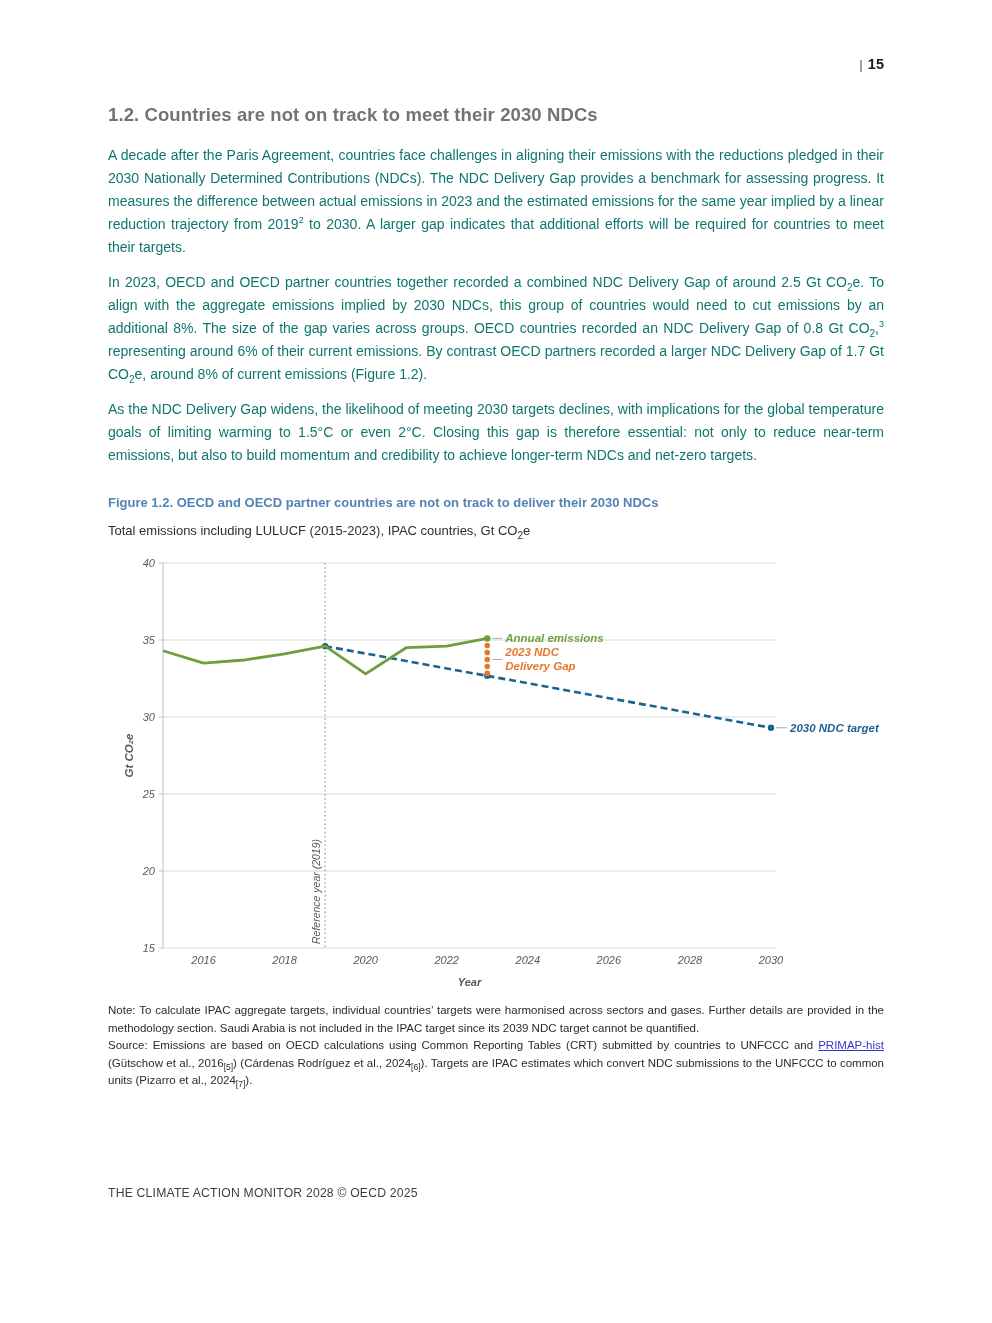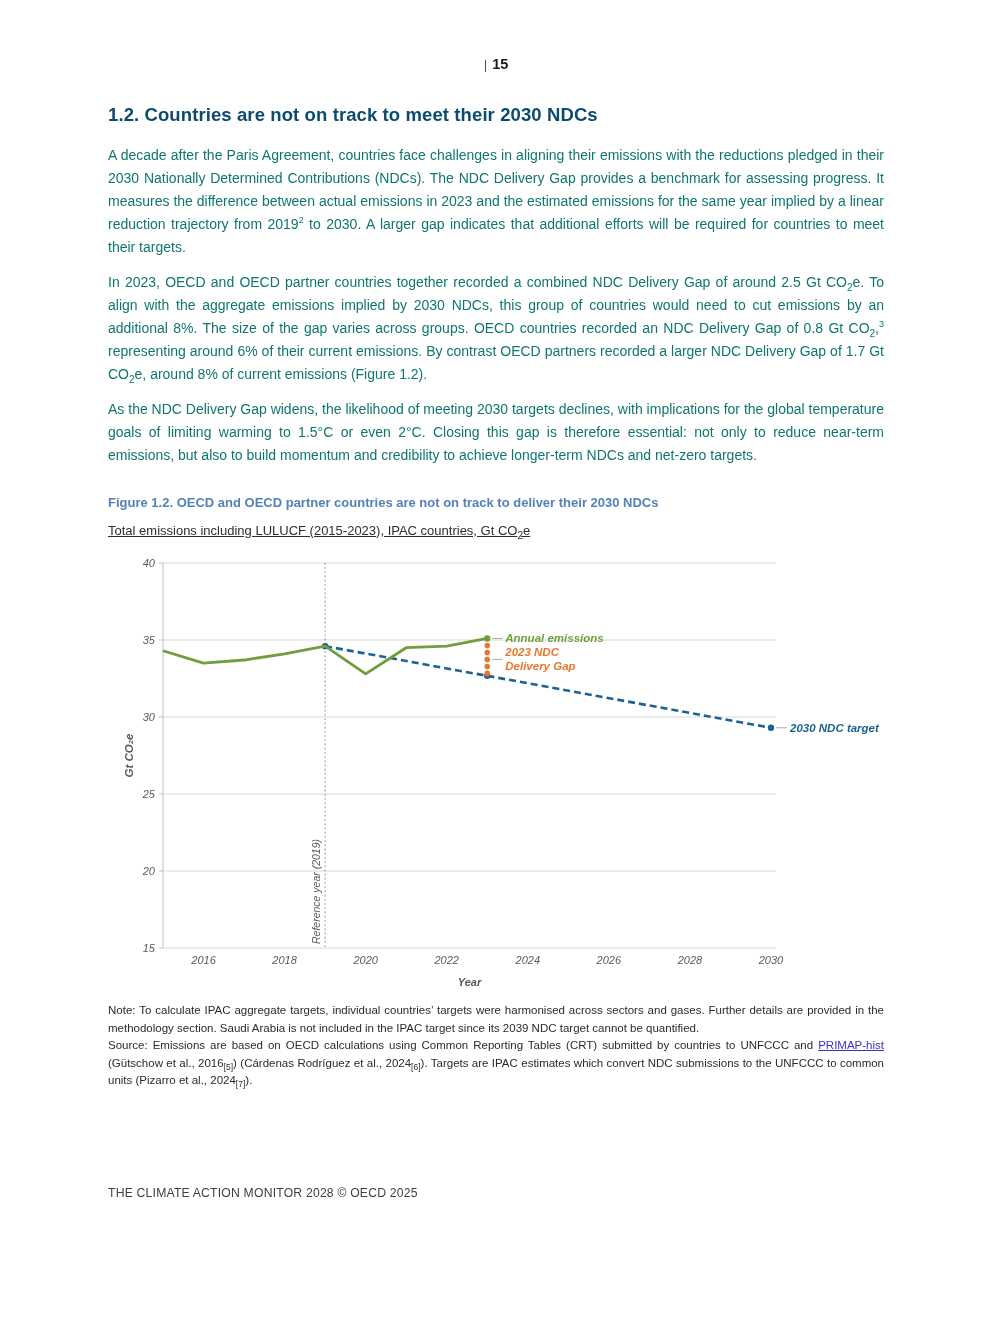--- a/index.html
+++ b/index.html
@@ -6,39 +6,39 @@
   html, body { background: #ffffff; }
   body {
     width: 992px; height: 1323px;
     font-family: "Liberation Sans", "DejaVu Sans", sans-serif;
     color: #3d3d3d;
     position: relative;
     overflow: hidden;
   }
   .page { padding: 56px 108px 0 108px; }
 
-  .pagenum-row { text-align: center; font-size: 13.5px; color: #6e6e6e; height: 20px; }
+  .pagenum-row { text-align: right; font-size: 13.5px; color: #6e6e6e; height: 20px; }
   .pagenum-row .bar { font-weight: 400; margin-right: 5px; color: #555; }
   .pagenum-row .num { font-weight: 700; font-size: 14.5px; color: #1a1a1a; }
 
   .section-title {
     margin-top: 28px;
-    color: #0c4a6e;
+    color: #737373;
     font-size: 18.5px;
     font-weight: 700;
     letter-spacing: 0.1px;
   }
   p.body { font-size: 14px; line-height: 23px; text-align: justify; margin-top: 12px; color: #0f766e; }
   p.body.first { margin-top: 18px; }
   sup { font-size: 9px; vertical-align: super; line-height: 0; }
   sub { font-size: 10px; vertical-align: sub; line-height: 0; }
   sub.ref { font-size: 8.5px; }
 
   .figure-title { margin-top: 28px; color: #5382b6; font-size: 13px; font-weight: 700; }
-  .figure-subtitle { margin-top: 13px; font-size: 13px; color: #2e2e2e; text-decoration: underline; }
+  .figure-subtitle { margin-top: 13px; font-size: 13px; color: #2e2e2e; }
 
   .chart-wrap { position: relative; margin-top: 10px; width: 776px; height: 450px; font-style: italic; }
   .chart-wrap svg { position: absolute; left: 0; top: 0; }
 
   .notes { margin-top: 4px; font-size: 11.5px; line-height: 17.5px; color: #2b2b2b; text-align: justify; }
   .notes p { margin: 0; }
   a.link { color: #3333cc; cursor: pointer; }
 
   .footer { margin-top: 96px; font-size: 12.2px; color: #3f3f3f; letter-spacing: 0.2px; }
 </style>

